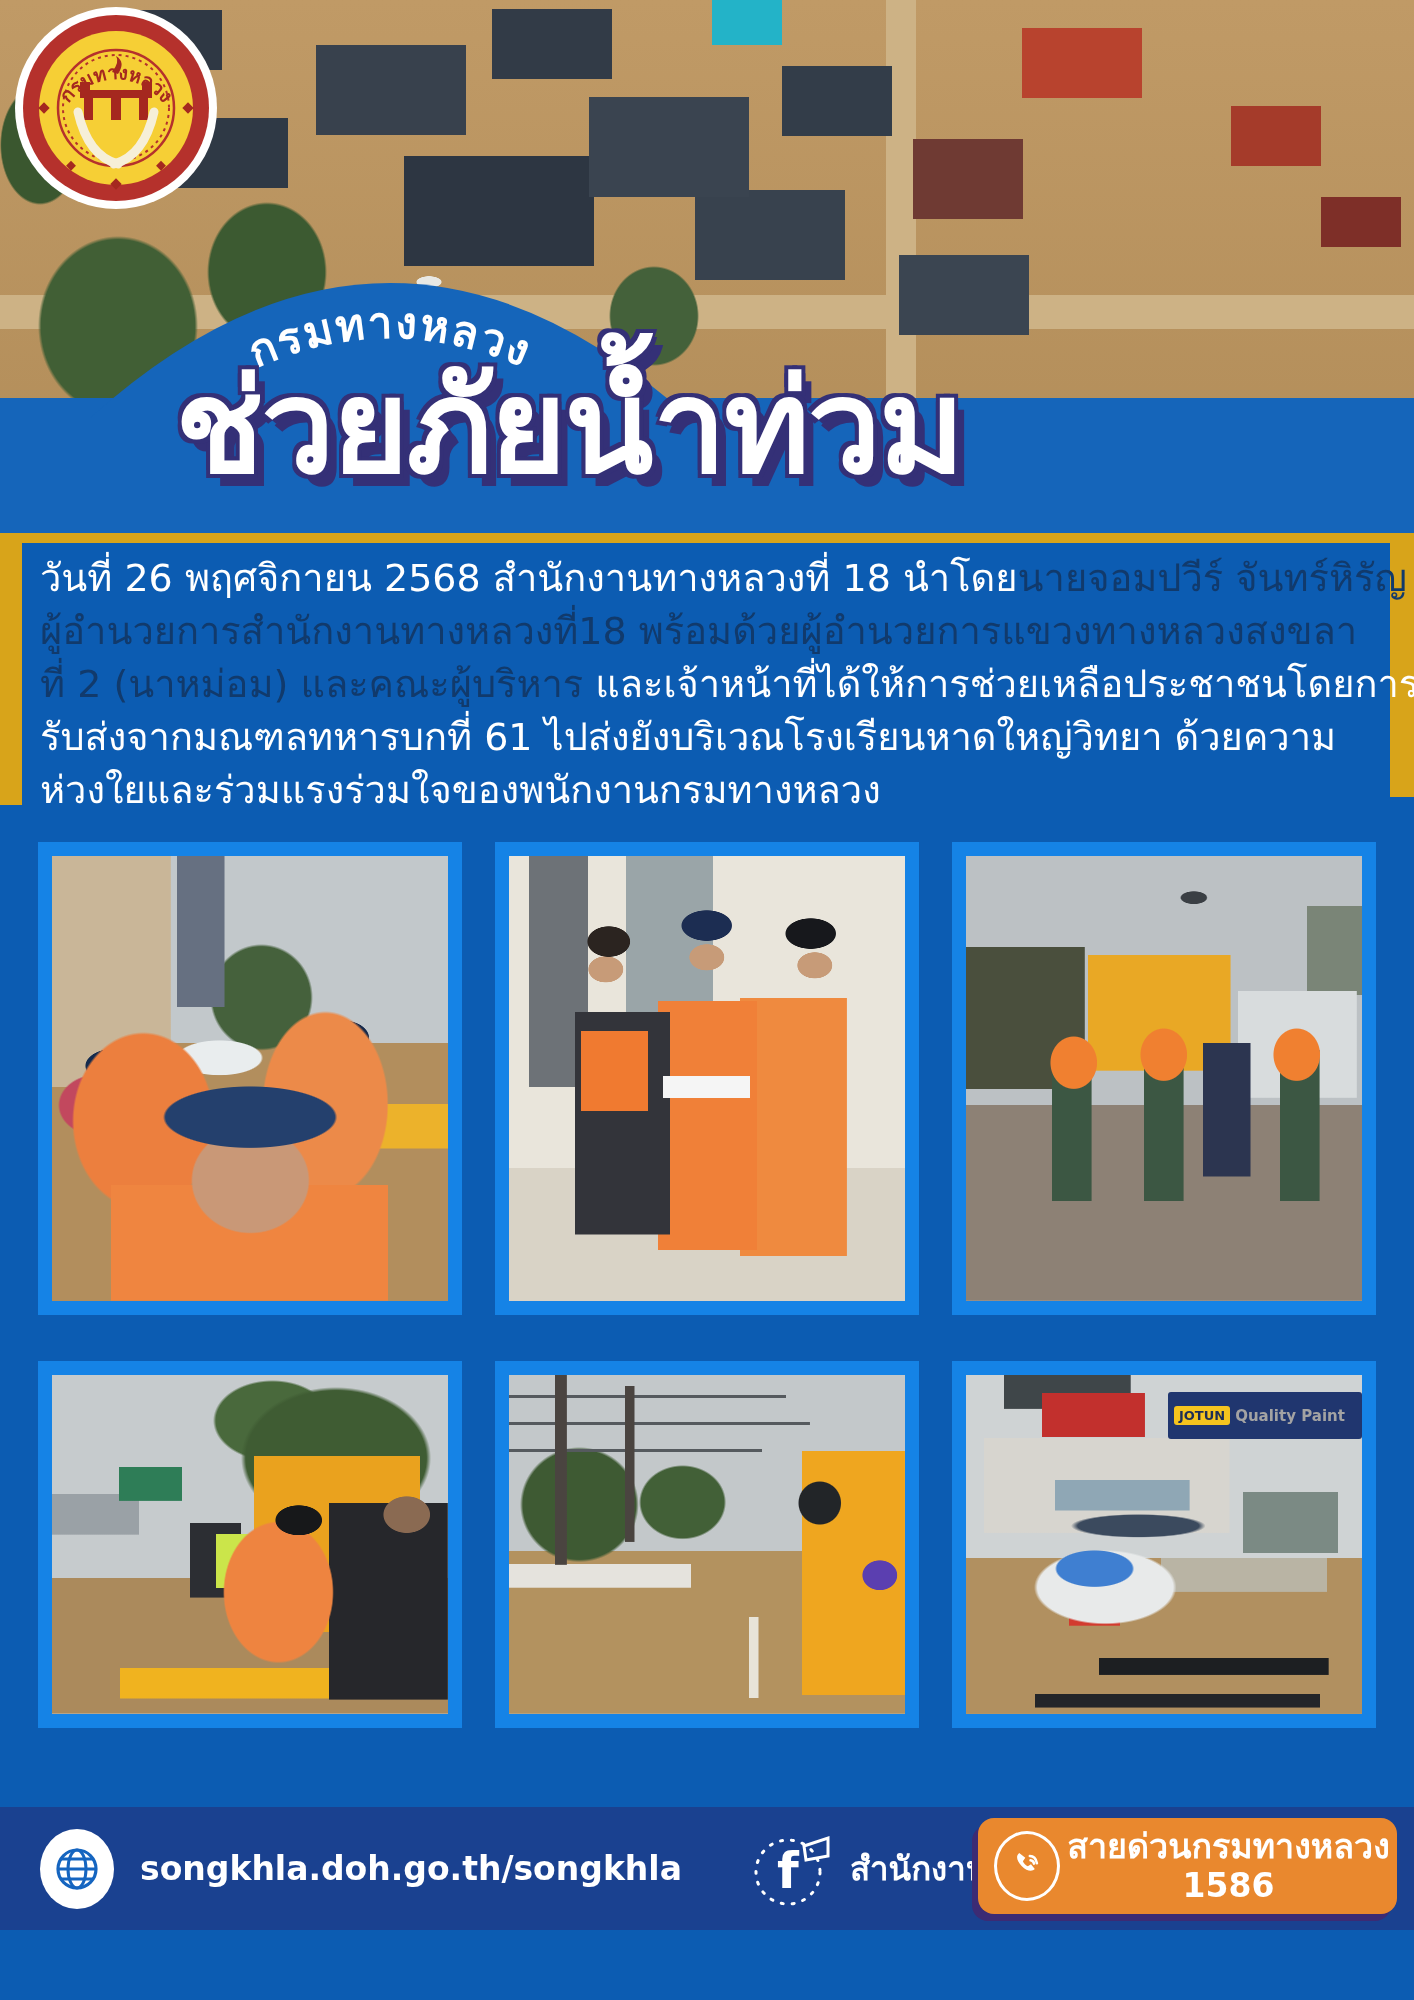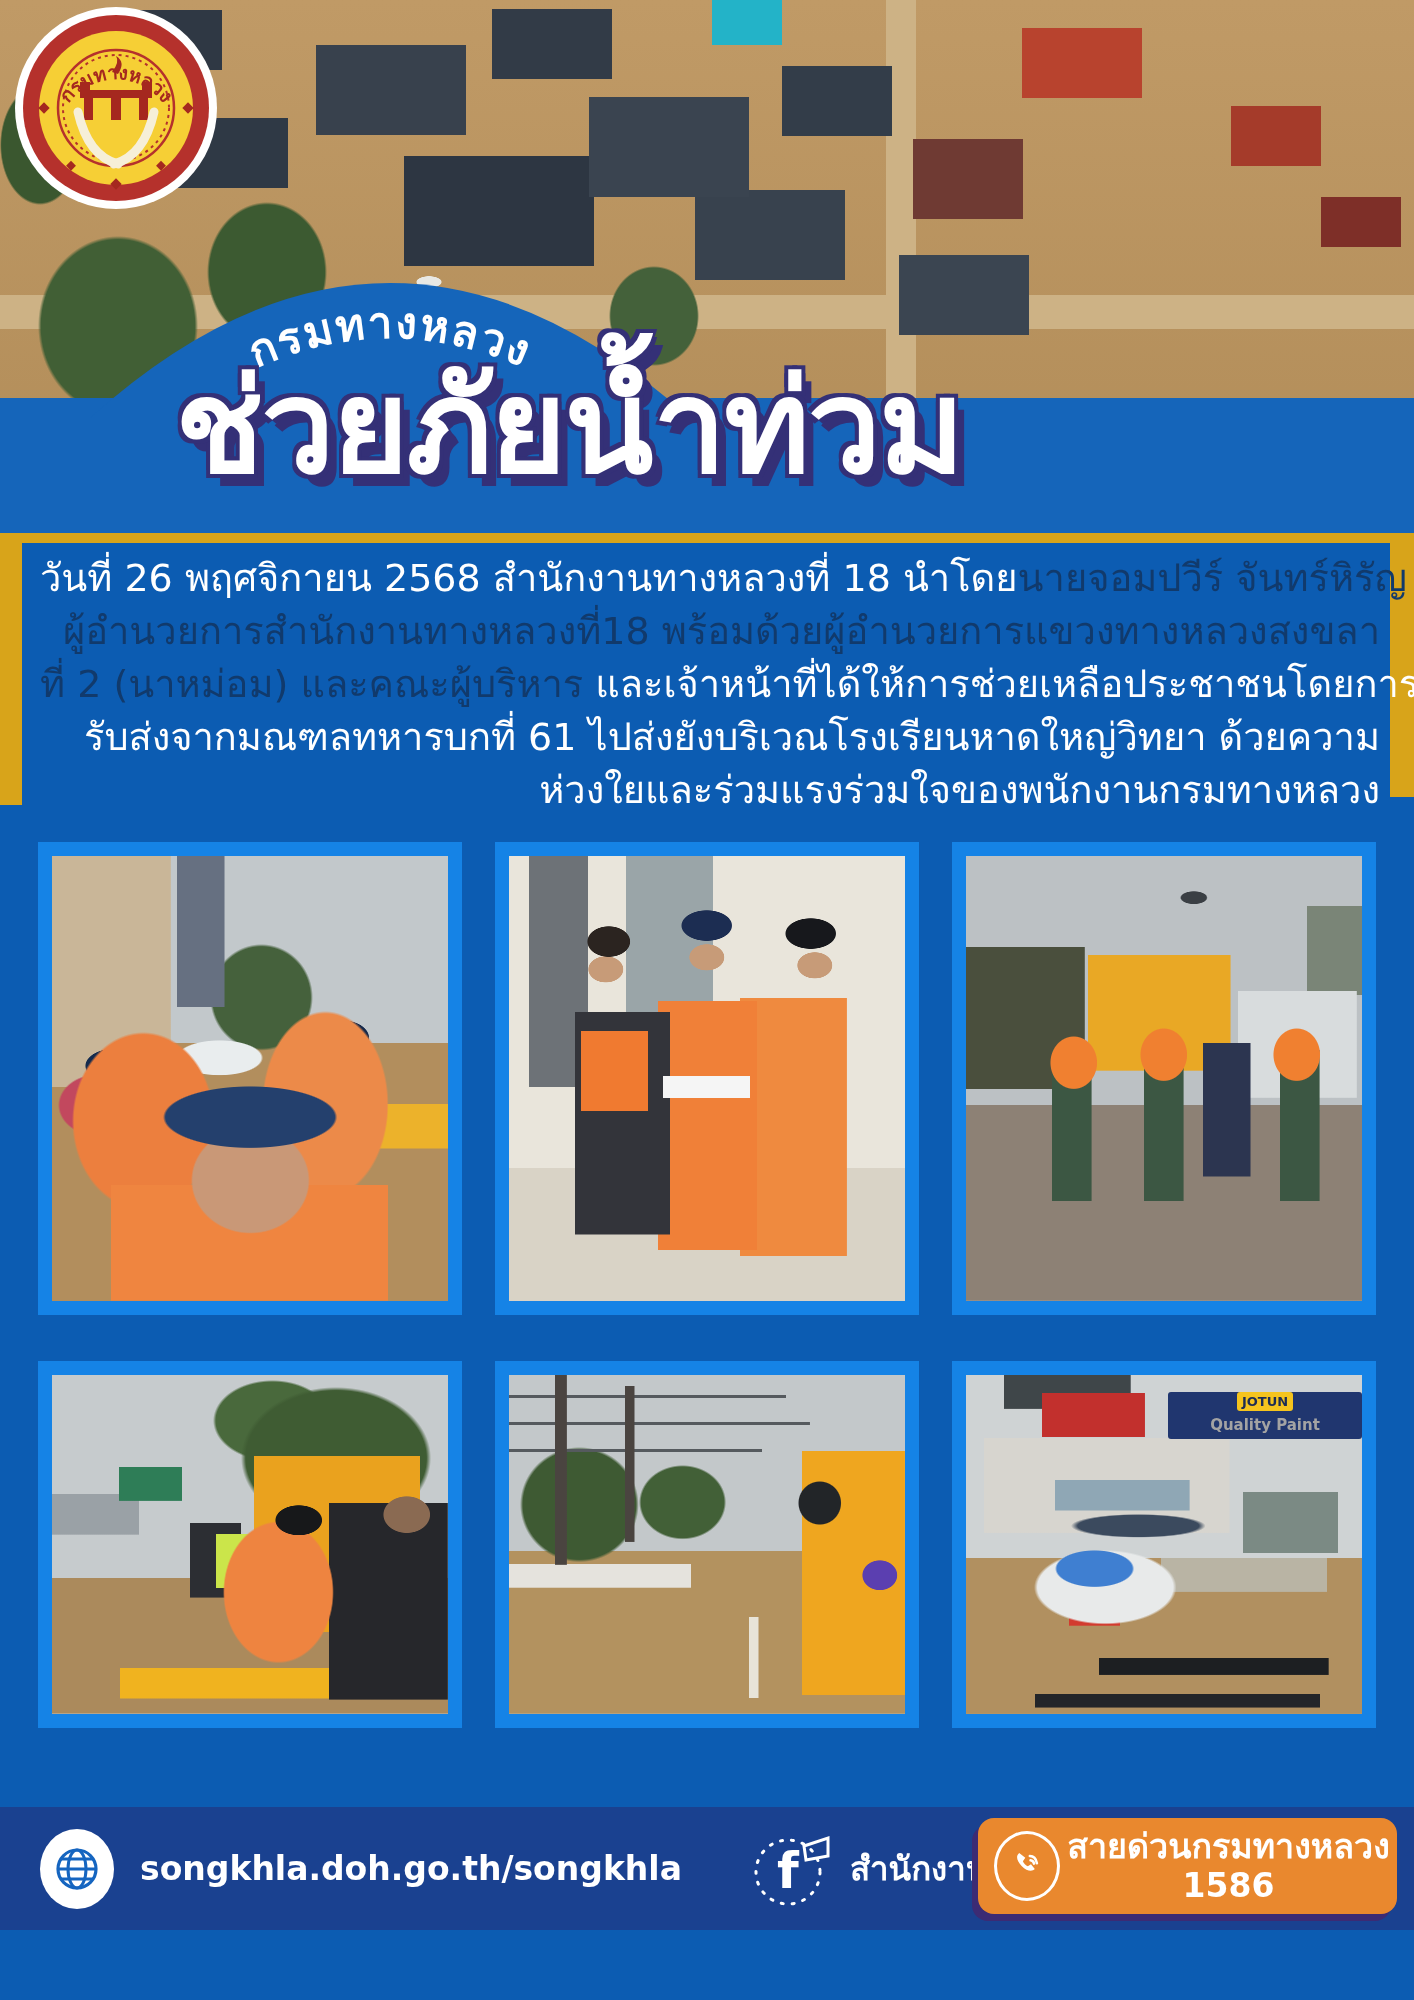--- a/index.html
+++ b/index.html
@@ -59,21 +59,21 @@
     font-size:130px;font-weight:800;color:#ffffff;letter-spacing:-2px;line-height:1.1;
     text-shadow:4px 4px 0 #343077,-4px 4px 0 #343077,4px -4px 0 #343077,-4px -4px 0 #343077,10px 12px 0 #343077;
     white-space:nowrap;
   }
   
   .gold-top{position:absolute;top:533px;left:0;width:1414px;height:10px;background:#d8a41a;}
   .gold-left{position:absolute;top:543px;left:0;width:22px;height:262px;background:#d8a41a;}
   .gold-right{position:absolute;top:543px;right:0;width:24px;height:254px;background:#d8a41a;}
   
   .paragraph{position:absolute;top:552px;left:40px;width:1340px;}
-  .pline{height:53px;font-size:38px;line-height:53px;white-space:nowrap;font-weight:500;text-align:right;}
+  .pline{height:53px;font-size:38px;line-height:53px;white-space:nowrap;font-weight:500;}
   .pline .white{color:#ffffff;}
   .pline .navy{color:#113a6c;}
   
   .photo-frame{
     position:absolute;width:424px;background:#1583e6;padding:14px;box-sizing:border-box;
   }
   .pf-1{left:38px;top:842px;height:473px;}
   .pf-2{left:495px;top:842px;height:473px;}
   .pf-3{left:952px;top:842px;height:473px;}
   .pf-4{left:38px;top:1361px;height:367px;}
@@ -186,21 +186,21 @@
     radial-gradient(closest-side,#3b4a5e 90%,transparent),
     linear-gradient(#7b8a84,#7b8a84),
     linear-gradient(#b9b4a4,#b9b4a4),
     linear-gradient(#d7d5cf,#d7d5cf),
     linear-gradient(#b19060,#b19060),
     linear-gradient(#cfd3d4,#cfd3d4);
    background-position:80% 88%,62% 98%,28% 58%,27% 66%,30% 72%,26% 6%,14% 0%,34% 34%,40% 44%,92% 42%,85% 60%,12% 26%,0 100%,0 0;
    background-size:58% 5%,72% 4%,20% 11%,36% 22%,13% 7%,26% 13%,32% 10%,34% 9%,34% 7%,24% 18%,42% 10%,62% 28%,100% 46%,100% 100%;}
   .jotun-sign{
     position:absolute;top:5%;right:0;width:49%;height:14%;background:#20366f;border-radius:3px;
-    display:flex;align-items:center;gap:5px;padding:0 6px;box-sizing:border-box;flex-direction:column;
+    display:flex;align-items:center;gap:5px;padding:0 6px;box-sizing:border-box;
   }
   .jotun-badge{background:#f5c41e;color:#1d2d56;font-weight:700;font-size:13px;padding:2px 5px;border-radius:3px;white-space:nowrap;}
   .jotun-text{color:#a3a3a3;font-weight:700;font-size:15px;white-space:nowrap;}
   
   .footer{
     position:absolute;left:0;top:1807px;width:1414px;height:123px;background:#1a4190;
     display:flex;align-items:center;
   }
   .globe-wrap{
     width:74px;height:80px;border-radius:50%;background:#ffffff;margin-left:40px;

